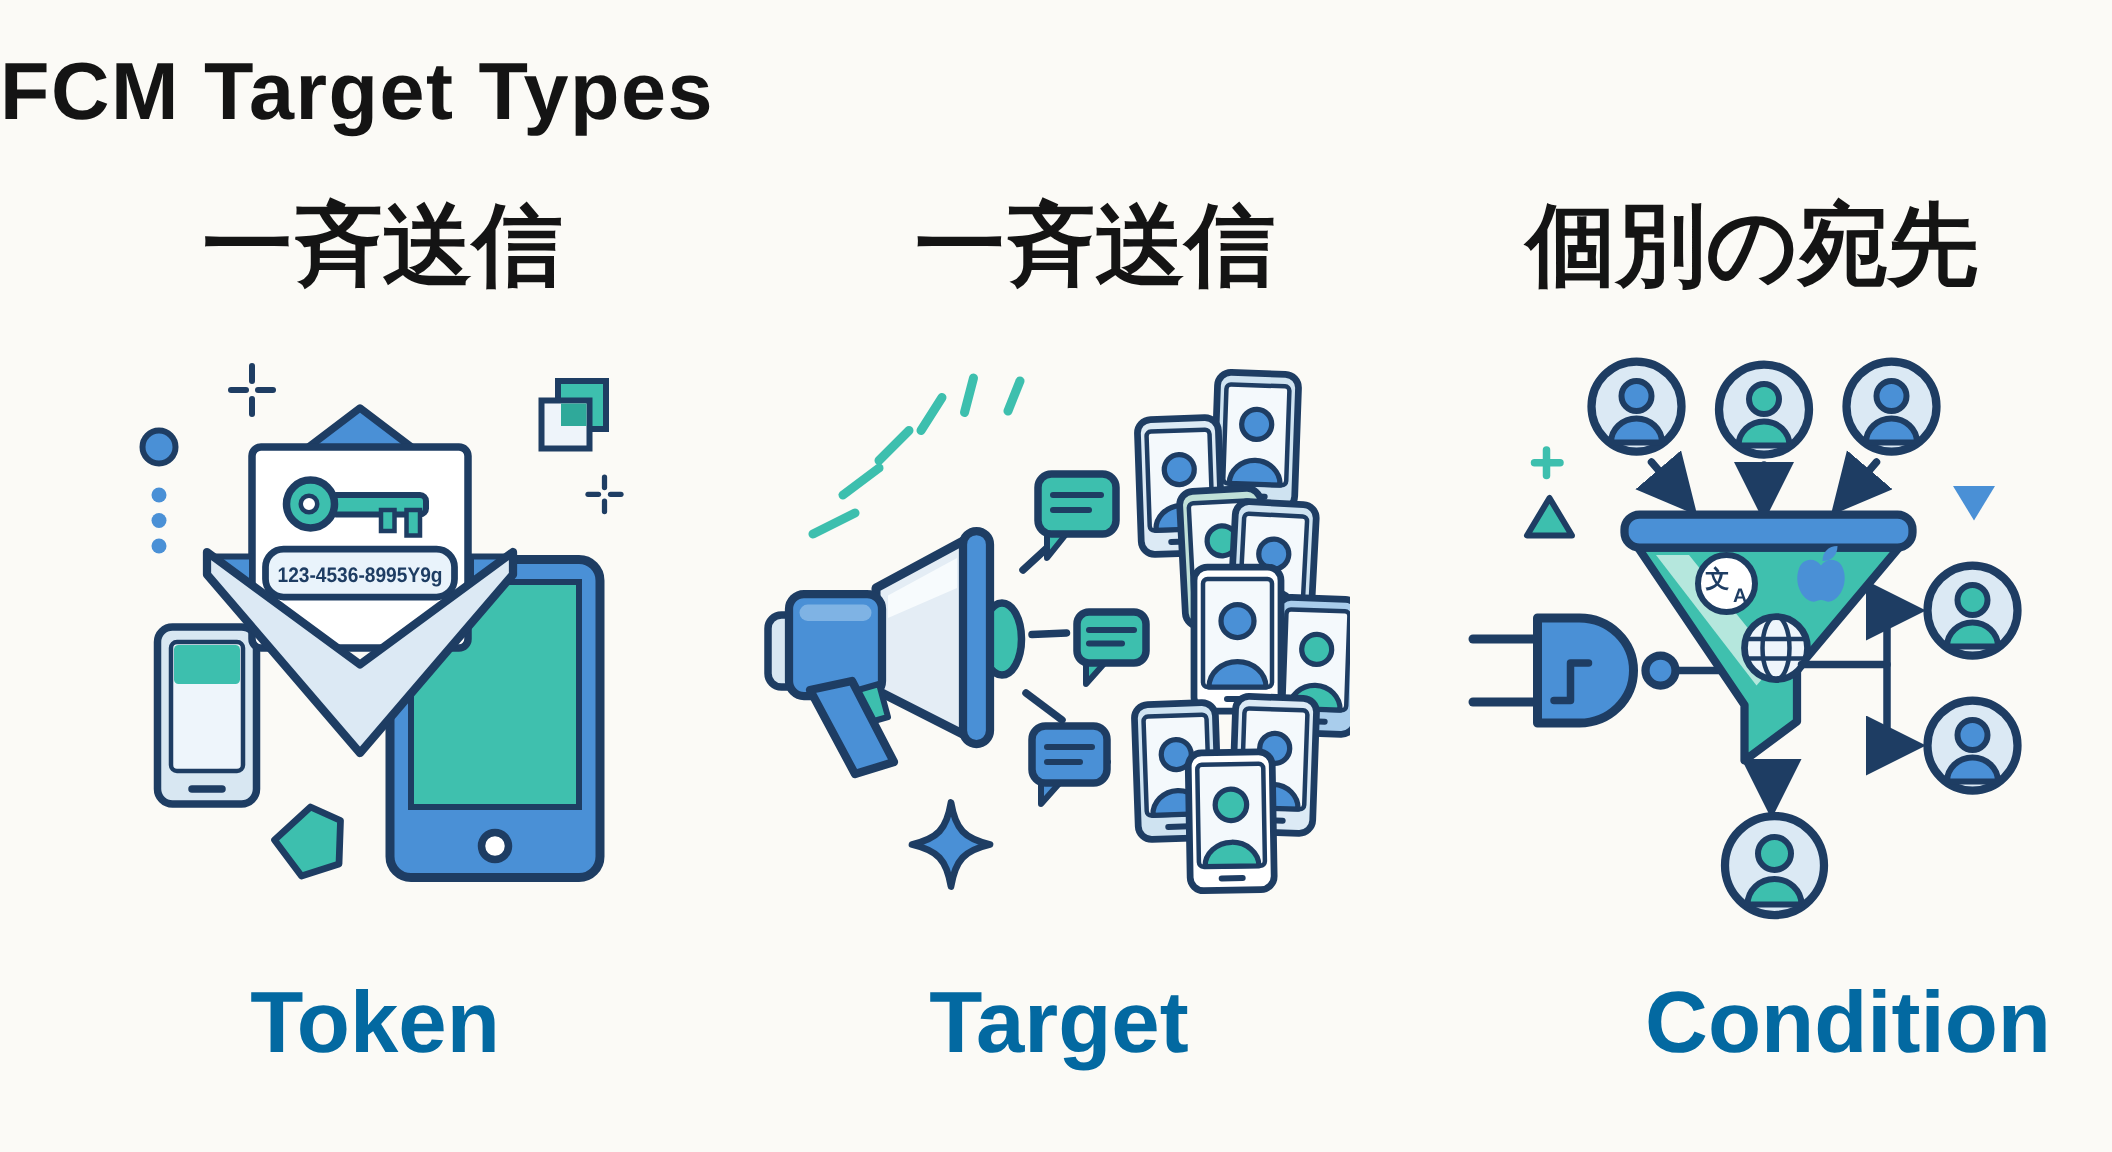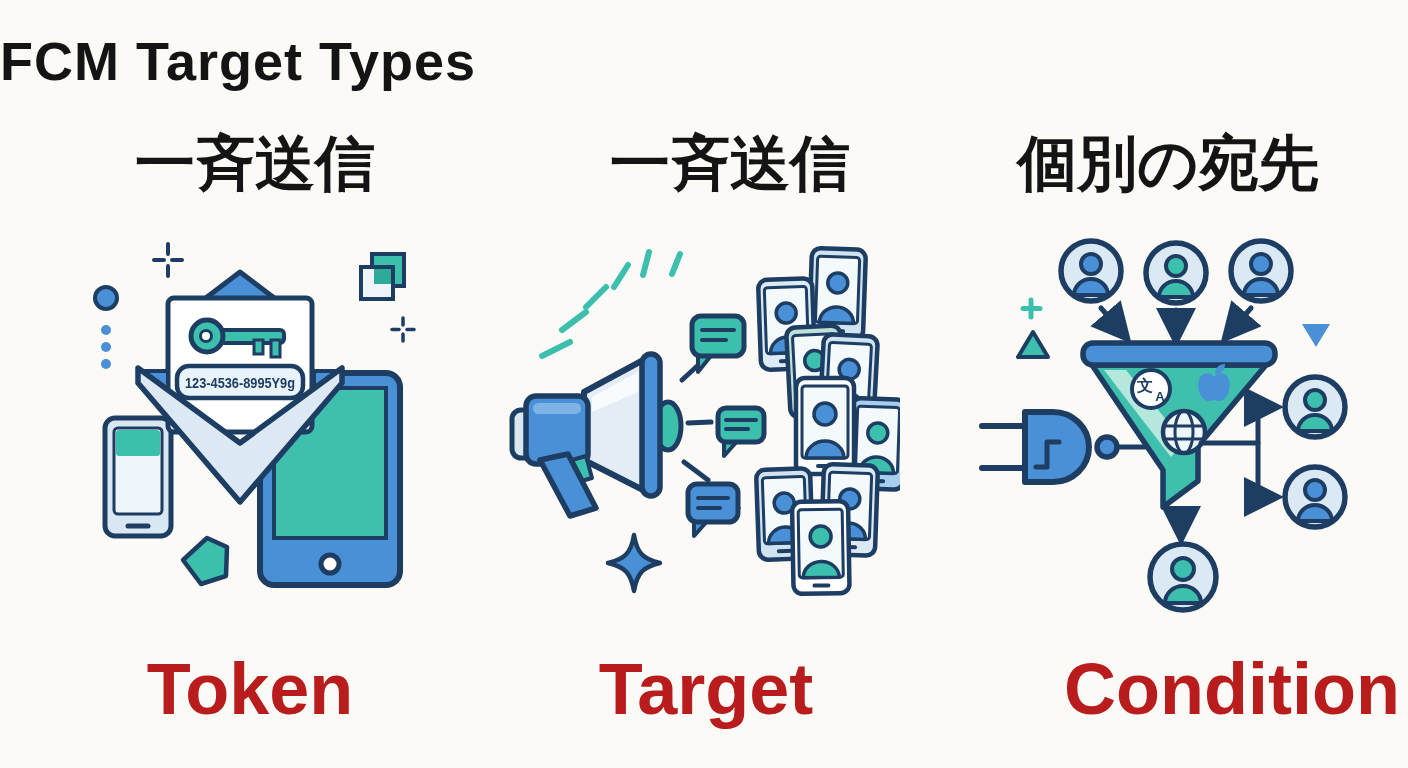--- a/index.html
+++ b/index.html
@@ -12,21 +12,21 @@
   .title{
     position:absolute;top:30px;left:0;width:1408px;text-align:left;
     font-size:54px;font-weight:800;letter-spacing:1px;color:#141414;
   }
   .jp-heading{
     position:absolute;top:124px;transform:translateX(-50%);
     font-size:60px;font-weight:800;white-space:nowrap;color:#141414;
   }
   .en-label{
     position:absolute;top:648px;transform:translateX(-50%);
-    font-size:72px;font-weight:800;white-space:nowrap;color:#b91c1c;
+    font-size:58px;font-weight:800;white-space:nowrap;color:#0369a1;
   }
   .fig{position:absolute;}
 </style>
 </head>
 <body>
 
 <div class="title">FCM Target Types</div>
 
 <div class="jp-heading" style="left:255px">一斉送信</div>
 <div class="jp-heading" style="left:730px">一斉送信</div>

